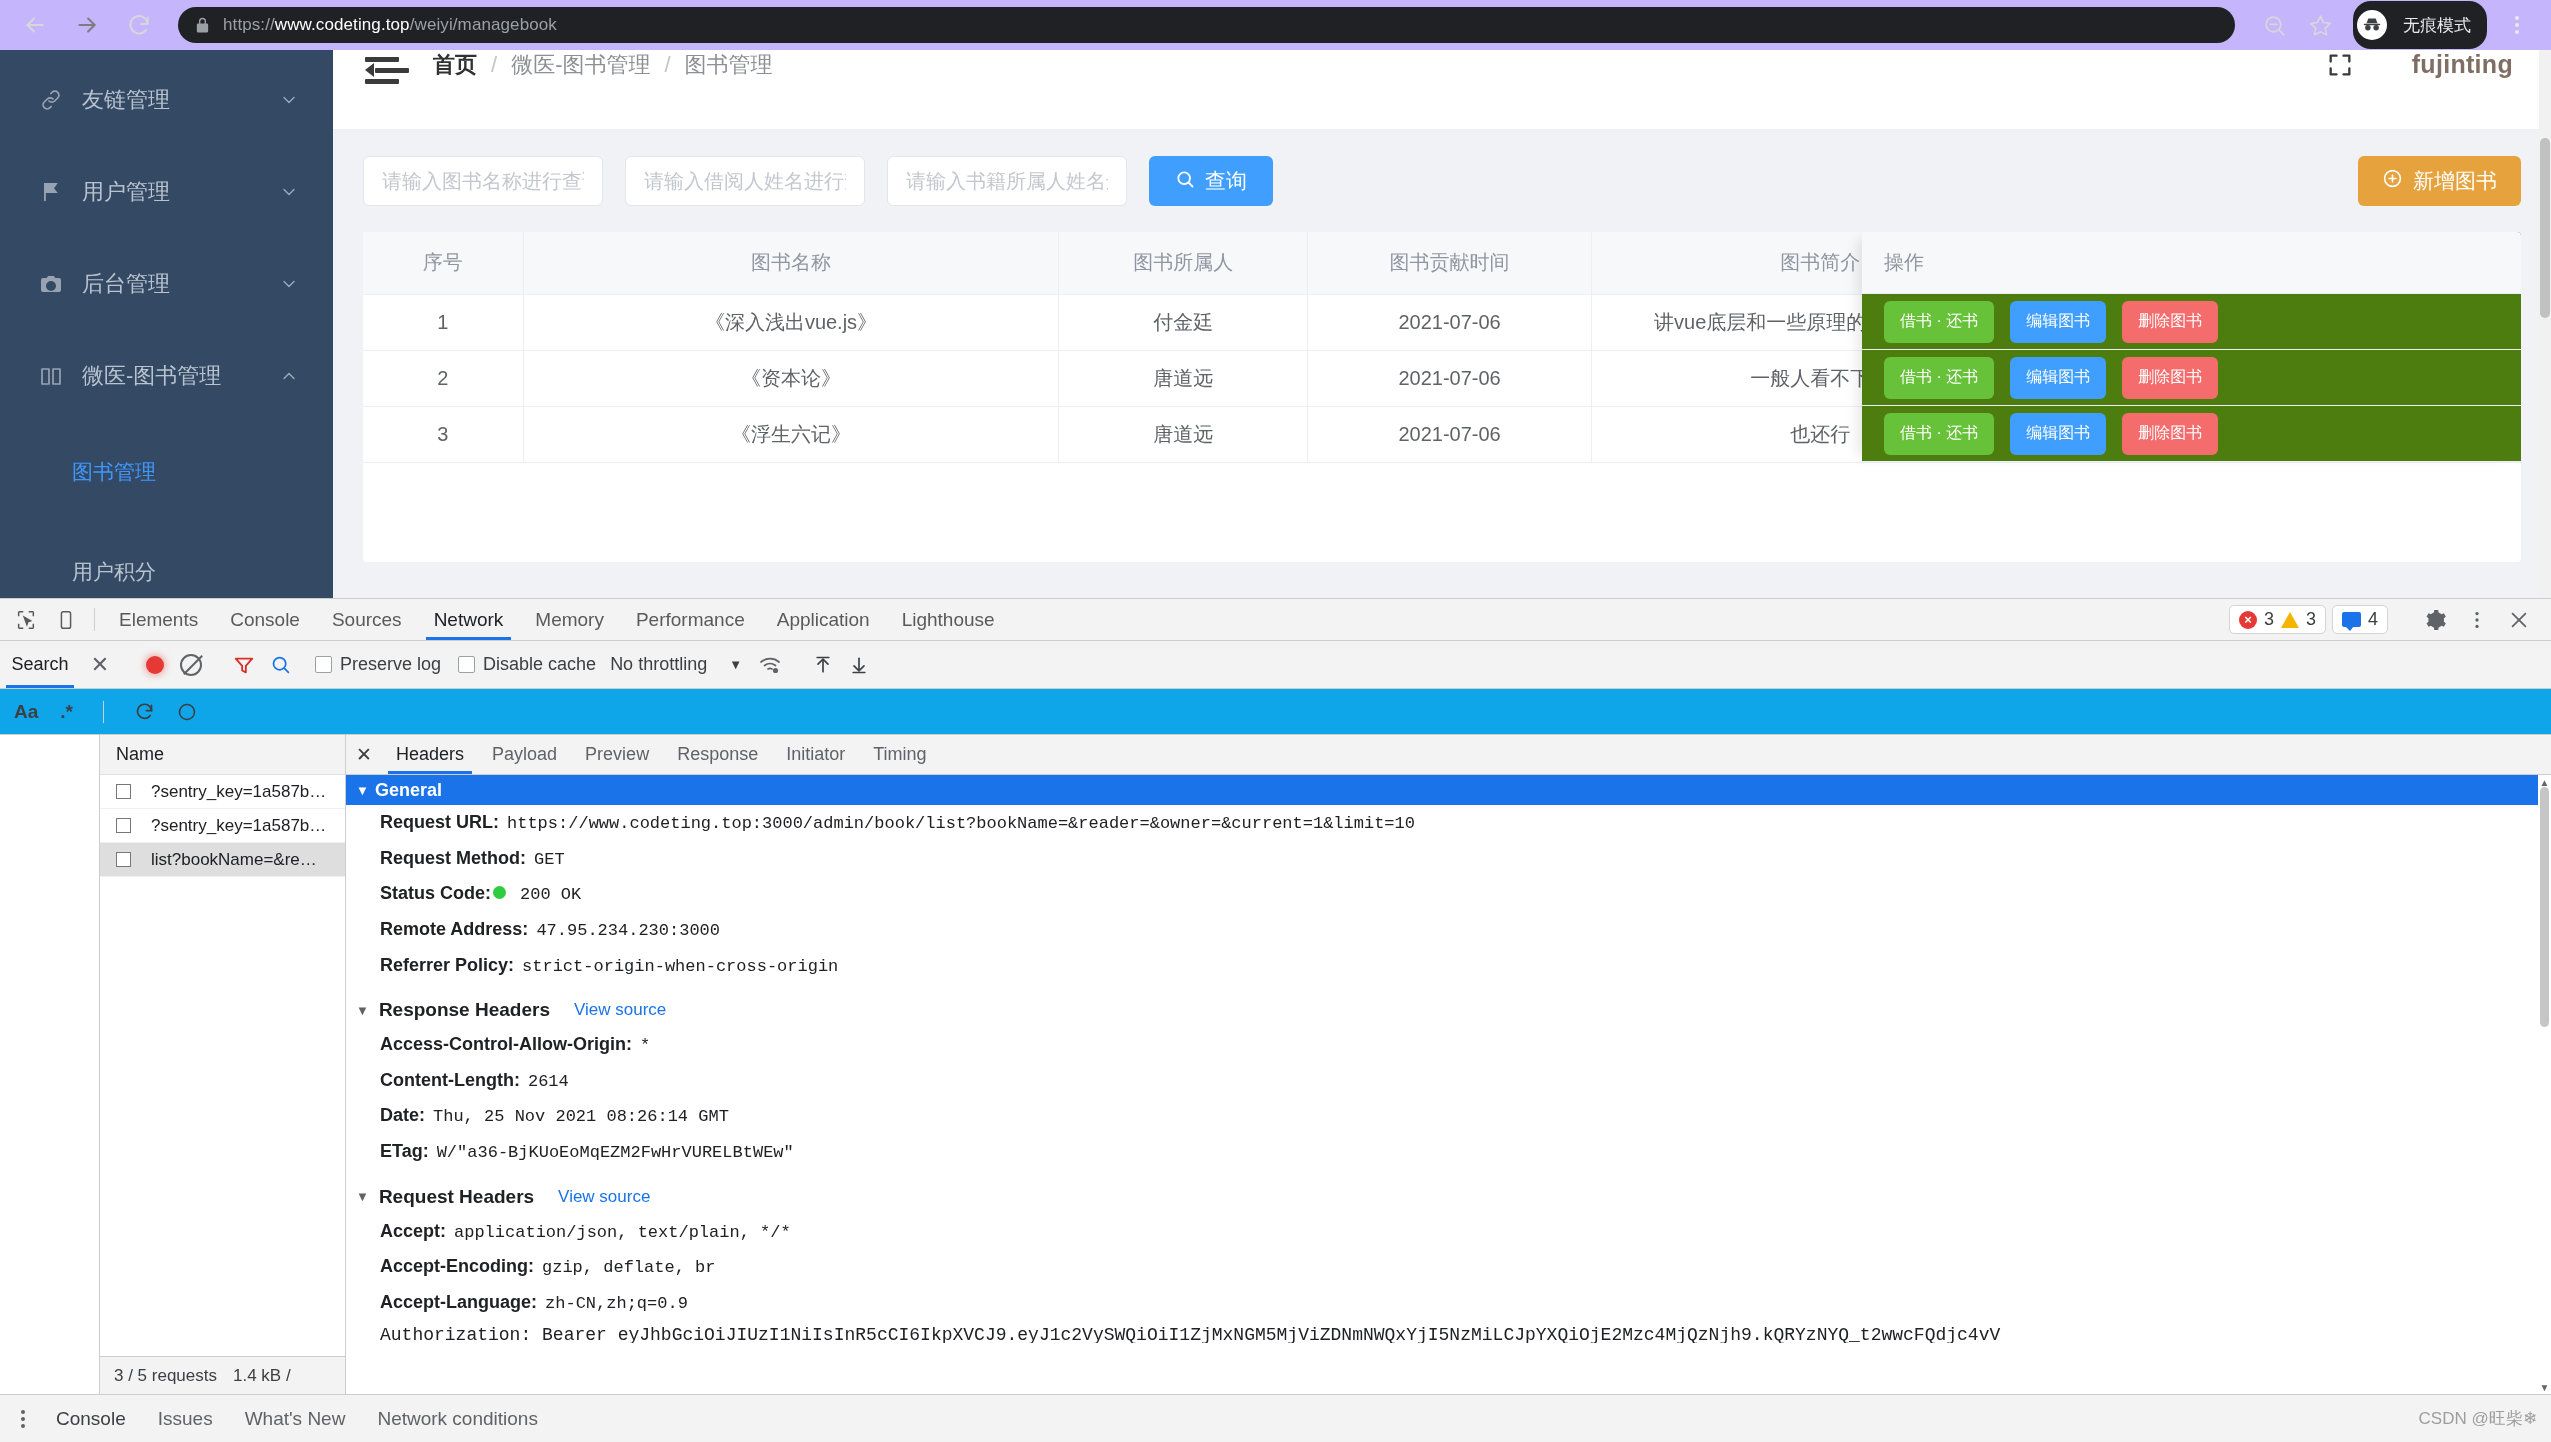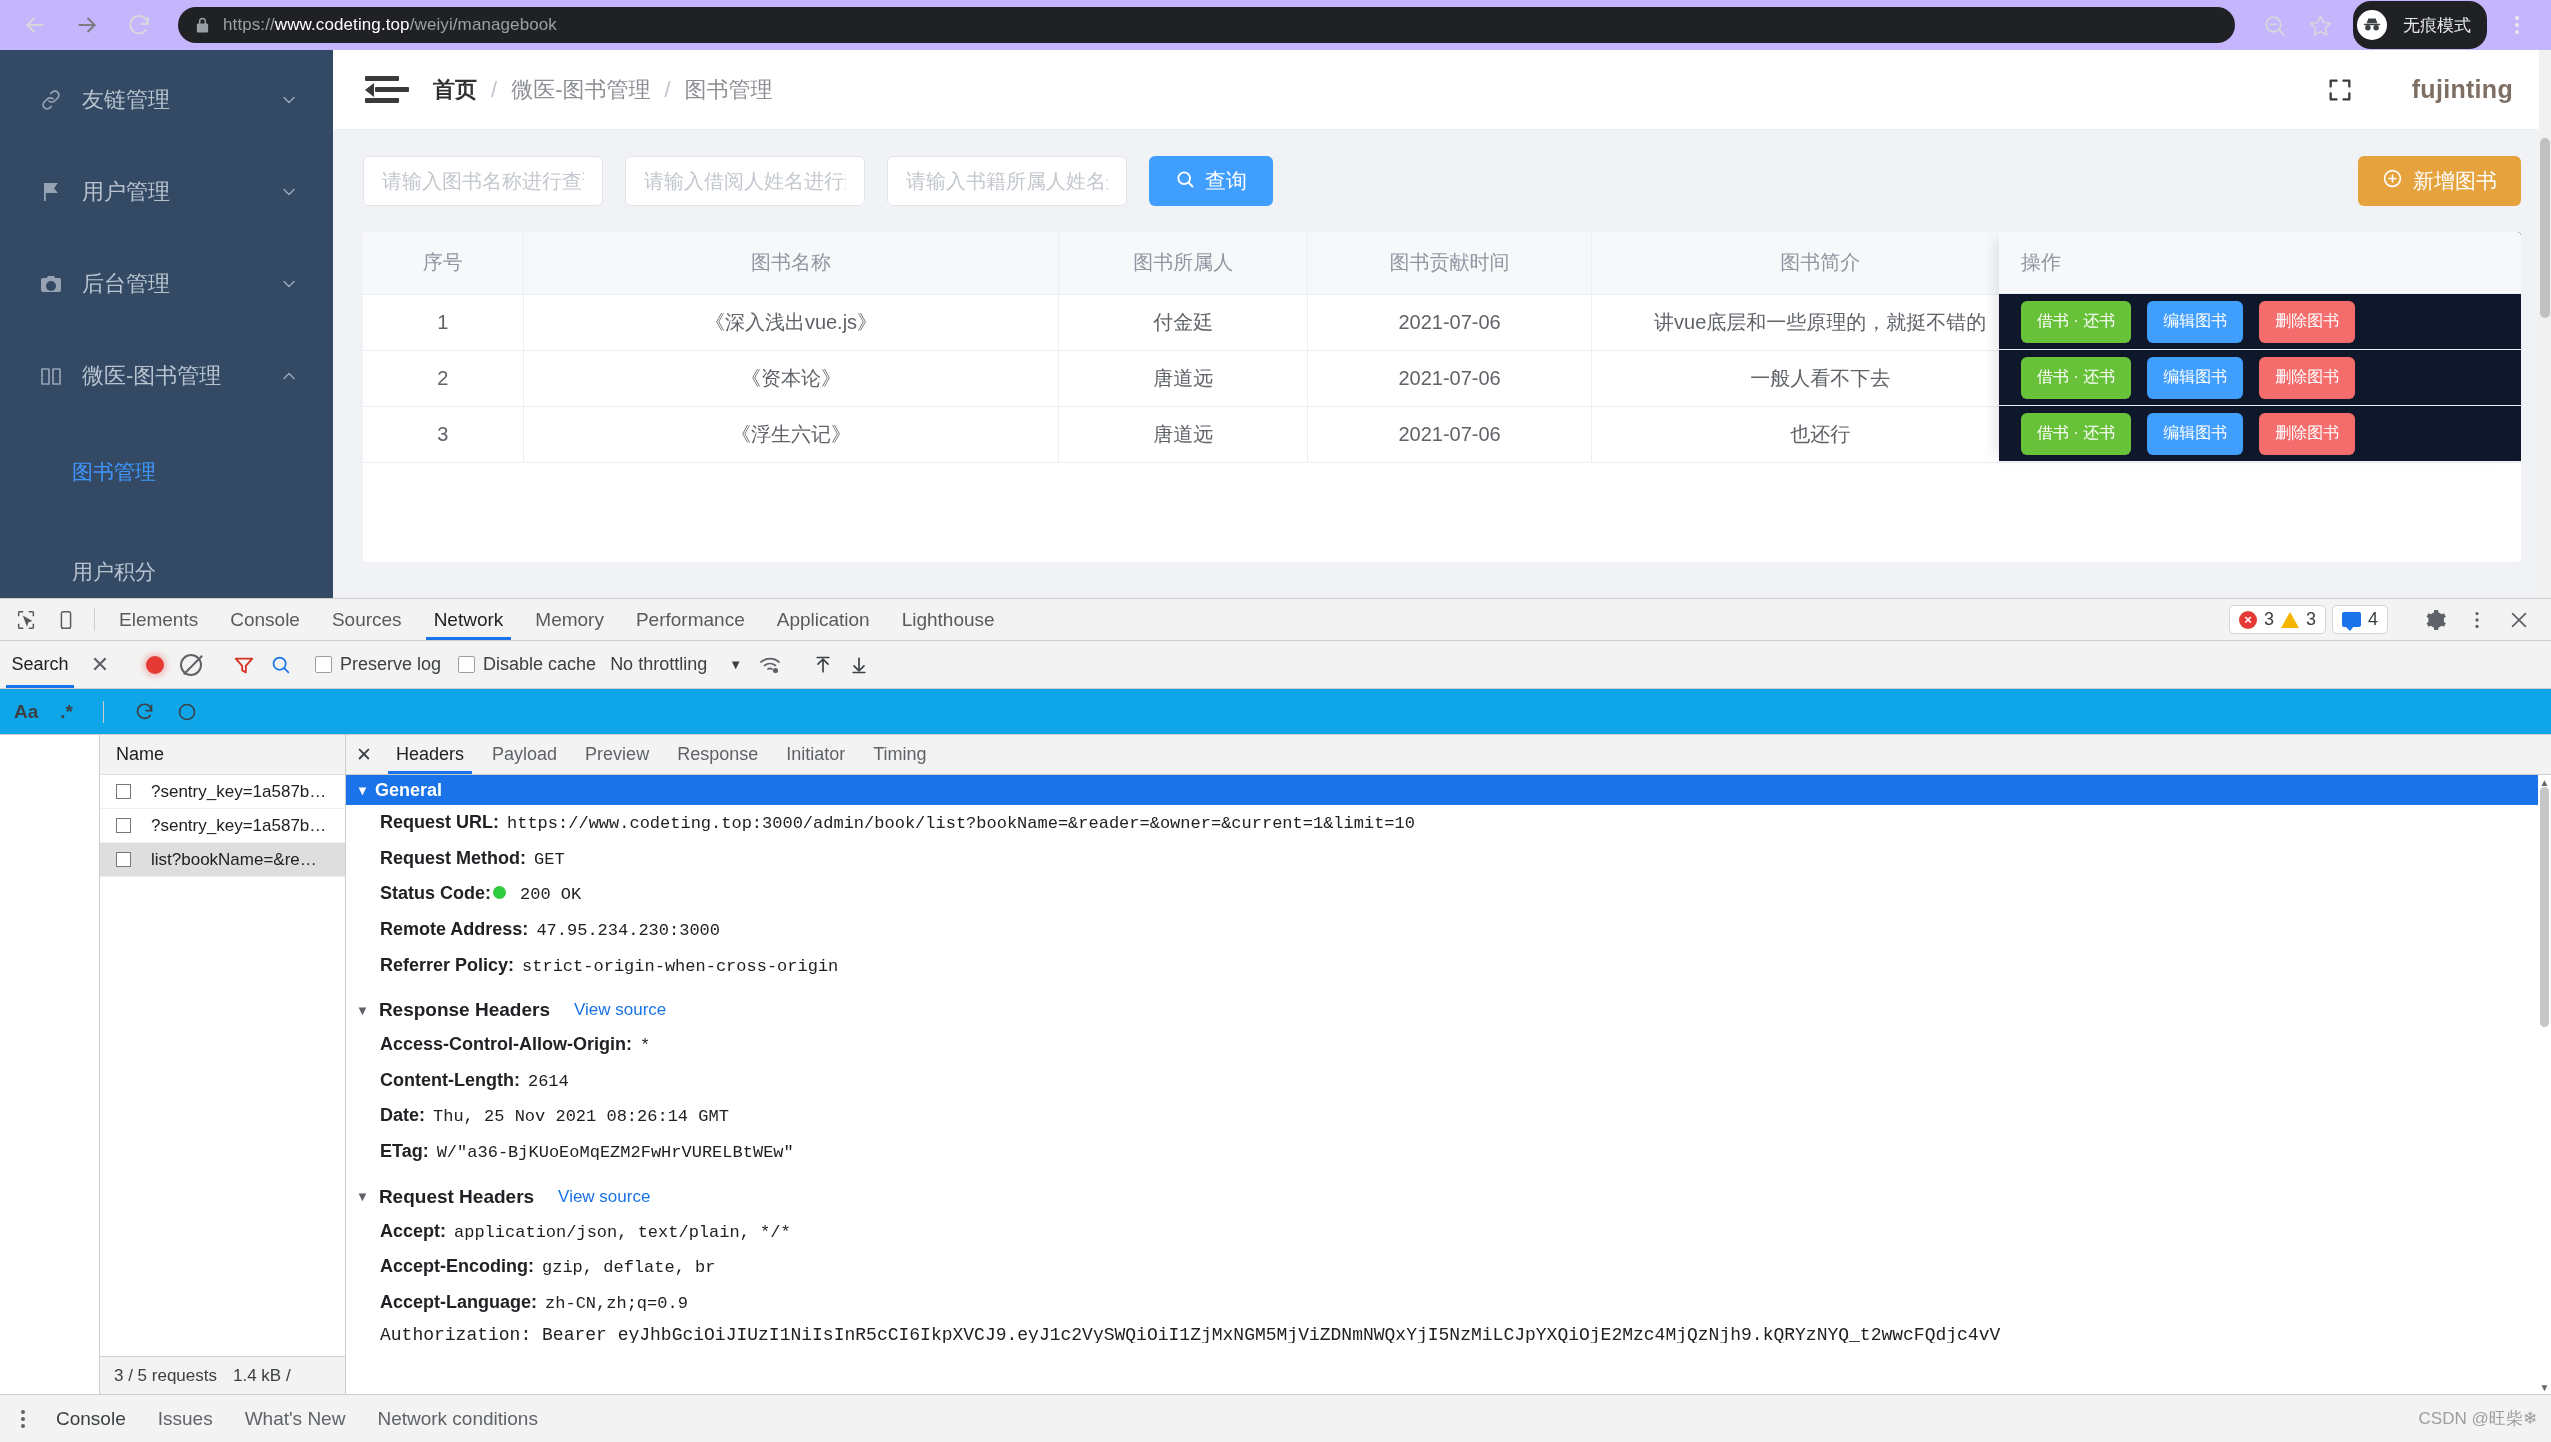--- a/index.html
+++ b/index.html
@@ -121,21 +121,21 @@
     flex-direction: column;
     min-width: 0;
     background: #f0f2f5;
     position: relative;
   }
   #topbar {
     height: 80px;
     flex: 0 0 80px;
     background: #fff;
     display: flex;
-    align-items: center;
+    align-items: flex-start;
     padding: 0 38px 0 32px;
     border-bottom: 1px solid #eceff3;
   }
   #hamburger { width: 40px; height: 40px; display: flex; flex-direction: column; justify-content: center; gap: 6px; position: relative; }
   #hamburger i { display: block; height: 5px; background: #3b3b3b; border-radius: 1px; }
   #hamburger i:nth-child(1) { width: 34px; }
   #hamburger i:nth-child(2) { width: 34px; margin-left: 10px; }
   #hamburger i:nth-child(3) { width: 34px; }
   #hamburger .ham-arrow {
     position: absolute; left: 0; top: 50%; transform: translateY(-50%);
@@ -248,22 +248,22 @@
     border: 1px solid #d9ecff;
     border-radius: 4px;
     font-size: 17px;
     padding: 5px 11px;
     line-height: 1;
   }
   
   #action-col {
     position: absolute;
     top: 0; right: 0;
-    width: 522px;
-    background: #0f172a;
+    width: 659px;
+    background: #4d7c0f;
     box-shadow: -10px 0 12px -6px rgba(0,0,0,.10);
   }
   #action-col .ac-head {
     height: 62px;
     background: #f7f8fa;
     border-bottom: 1px solid #ebeef5;
     display: flex; align-items: center;
     padding-left: 22px;
     font-size: 20px; color: #9096a1;
   }

